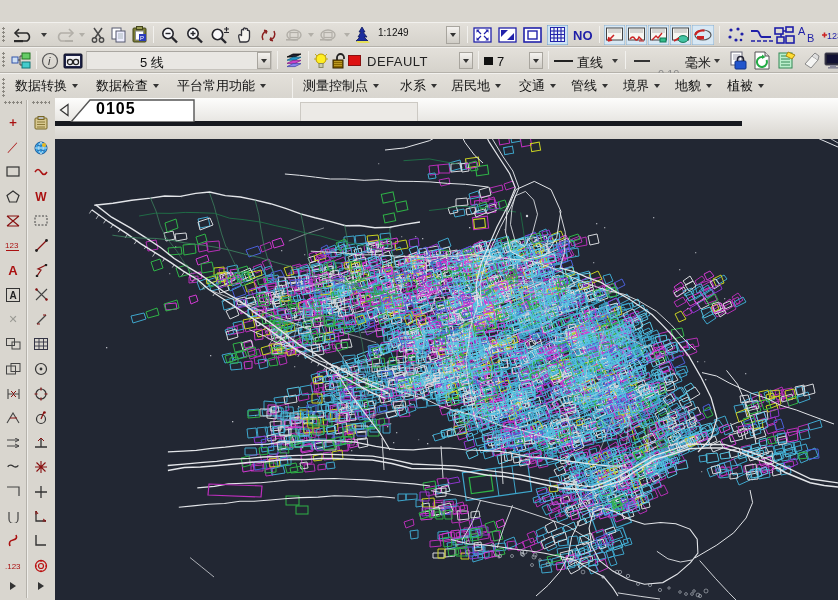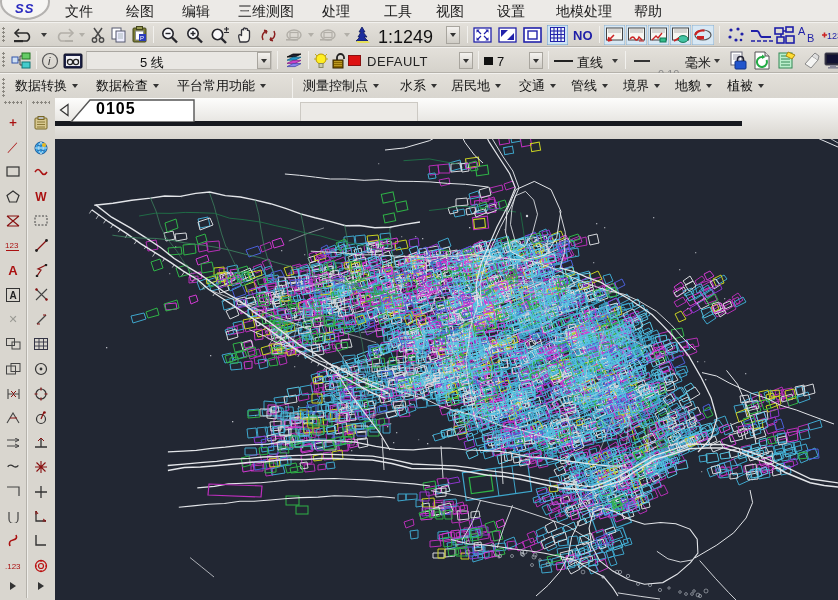--- a/index.html
+++ b/index.html
@@ -448,35 +448,20 @@
         <circle cx="522" cy="554" r="1.7" fill="none" stroke="#c8ccd4" stroke-width="0.7" opacity="0.8"></circle>
         <circle cx="457" cy="545" r="1.1" fill="none" stroke="#c8ccd4" stroke-width="0.7" opacity="0.8"></circle>
         <circle cx="603" cy="577" r="1.0" fill="none" stroke="#c8ccd4" stroke-width="0.7" opacity="0.8"></circle>
         <circle cx="650" cy="585" r="1.6" fill="none" stroke="#c8ccd4" stroke-width="0.7" opacity="0.8"></circle>
         <circle cx="467" cy="537" r="1.1" fill="none" stroke="#c8ccd4" stroke-width="0.7" opacity="0.8"></circle>
         <circle cx="500" cy="556" r="1.7" fill="none" stroke="#c8ccd4" stroke-width="0.7" opacity="0.8"></circle>
         <circle cx="698" cy="595" r="1.9" fill="none" stroke="#c8ccd4" stroke-width="0.7" opacity="0.8"></circle>
       </svg>
     </div>
 
-  <div id="menubar" class="abs">
-    <div id="logo">
-        <span>SS</span>
-      </div>
-    <div class="menuitem" style="left:65px">文件</div>
-    <div class="menuitem" style="left:126px">绘图</div>
-    <div class="menuitem" style="left:182px">编辑</div>
-    <div class="menuitem" style="left:238px">三维测图</div>
-    <div class="menuitem" style="left:322px">处理</div>
-    <div class="menuitem" style="left:384px">工具</div>
-    <div class="menuitem" style="left:436px">视图</div>
-    <div class="menuitem" style="left:497px">设置</div>
-    <div class="menuitem" style="left:556px">地模处理</div>
-    <div class="menuitem" style="left:634px">帮助</div>
-  </div>
 
   <div id="tb1" class="abs tbrow">
       <div class="grip"></div>
       <div class="ico" style="left:12px;top:3px;width:26px;height:17px;">
         <svg width="26" height="17" viewBox="0 0 26 17">
           <path d="M7 3 L3 7 L7 11" fill="none" stroke="#2a2a2a" stroke-width="1.6"></path>
           <path d="M3.5 7 L15 7 A4.5 4.5 0 0 1 15 15 L10 15" fill="none" stroke="#2a2a2a" stroke-width="1.6"></path>
           <rect x="2" y="14" width="9" height="2.2" fill="#2a2a2a"></rect>
         </svg>
       </div>
@@ -560,21 +545,21 @@
           <rect x="2" y="12" width="12" height="1.6" fill="#b2afa8"></rect>
         </svg>
       </div>
       <div class="darr" style="left:344px;top:10px;border-top-color:#b2afa8"></div>
       <div class="ico" style="left:352px;top:3px;width:20px;height:18px;">
         <svg width="20" height="18" viewBox="0 0 20 18">
           <path d="M10 1 L13 6 L11 6 L15 11 L12 11 L16 15 L4 15 L8 11 L6 11 L9 6 L7 6 Z" fill="#1c2d9e" stroke="#101a60" stroke-width="0.8"></path>
           <path d="M4 15 L16 15 L18 17 L6 17 Z" fill="#e6e05a"></path>
         </svg>
       </div>
-      <div class="txt" style="left:378px;top:4px;font-size:18px;color:#111;">1:1249</div>
+      <div class="txt" style="left:378px;top:4px;font-size:10px;color:#111;">1:1249</div>
       <div class="cbtn" style="left:446px;top:3px;height:18px">
         <span style="width:0;height:0;border-left:3px solid transparent;border-right:3px solid transparent;border-top:4px solid #333"></span>
       </div>
       <div class="sep" style="left:467px;top:3px;bottom:3px"></div>
       <div class="ico" style="left:472px;top:2px;width:21px;height:20px;">
         <svg width="21" height="20" viewBox="0 0 21 20">
           <rect x="2" y="3" width="17" height="14" fill="#fff" stroke="#2222aa" stroke-width="1.3"></rect>
           <path d="M9 9 L5.5 5.5 M12 9 L15.5 5.5 M9 11 L5.5 14.5 M12 11 L15.5 14.5" stroke="#2222aa" stroke-width="1.2"></path>
           <path d="M4.5 4.5 h3.2 l-3.2 3.2 z M16.5 4.5 h-3.2 l3.2 3.2 z M4.5 15.5 h3.2 l-3.2 -3.2 z M16.5 15.5 h-3.2 l3.2 -3.2 z" fill="#2222aa"></path>
         </svg>

